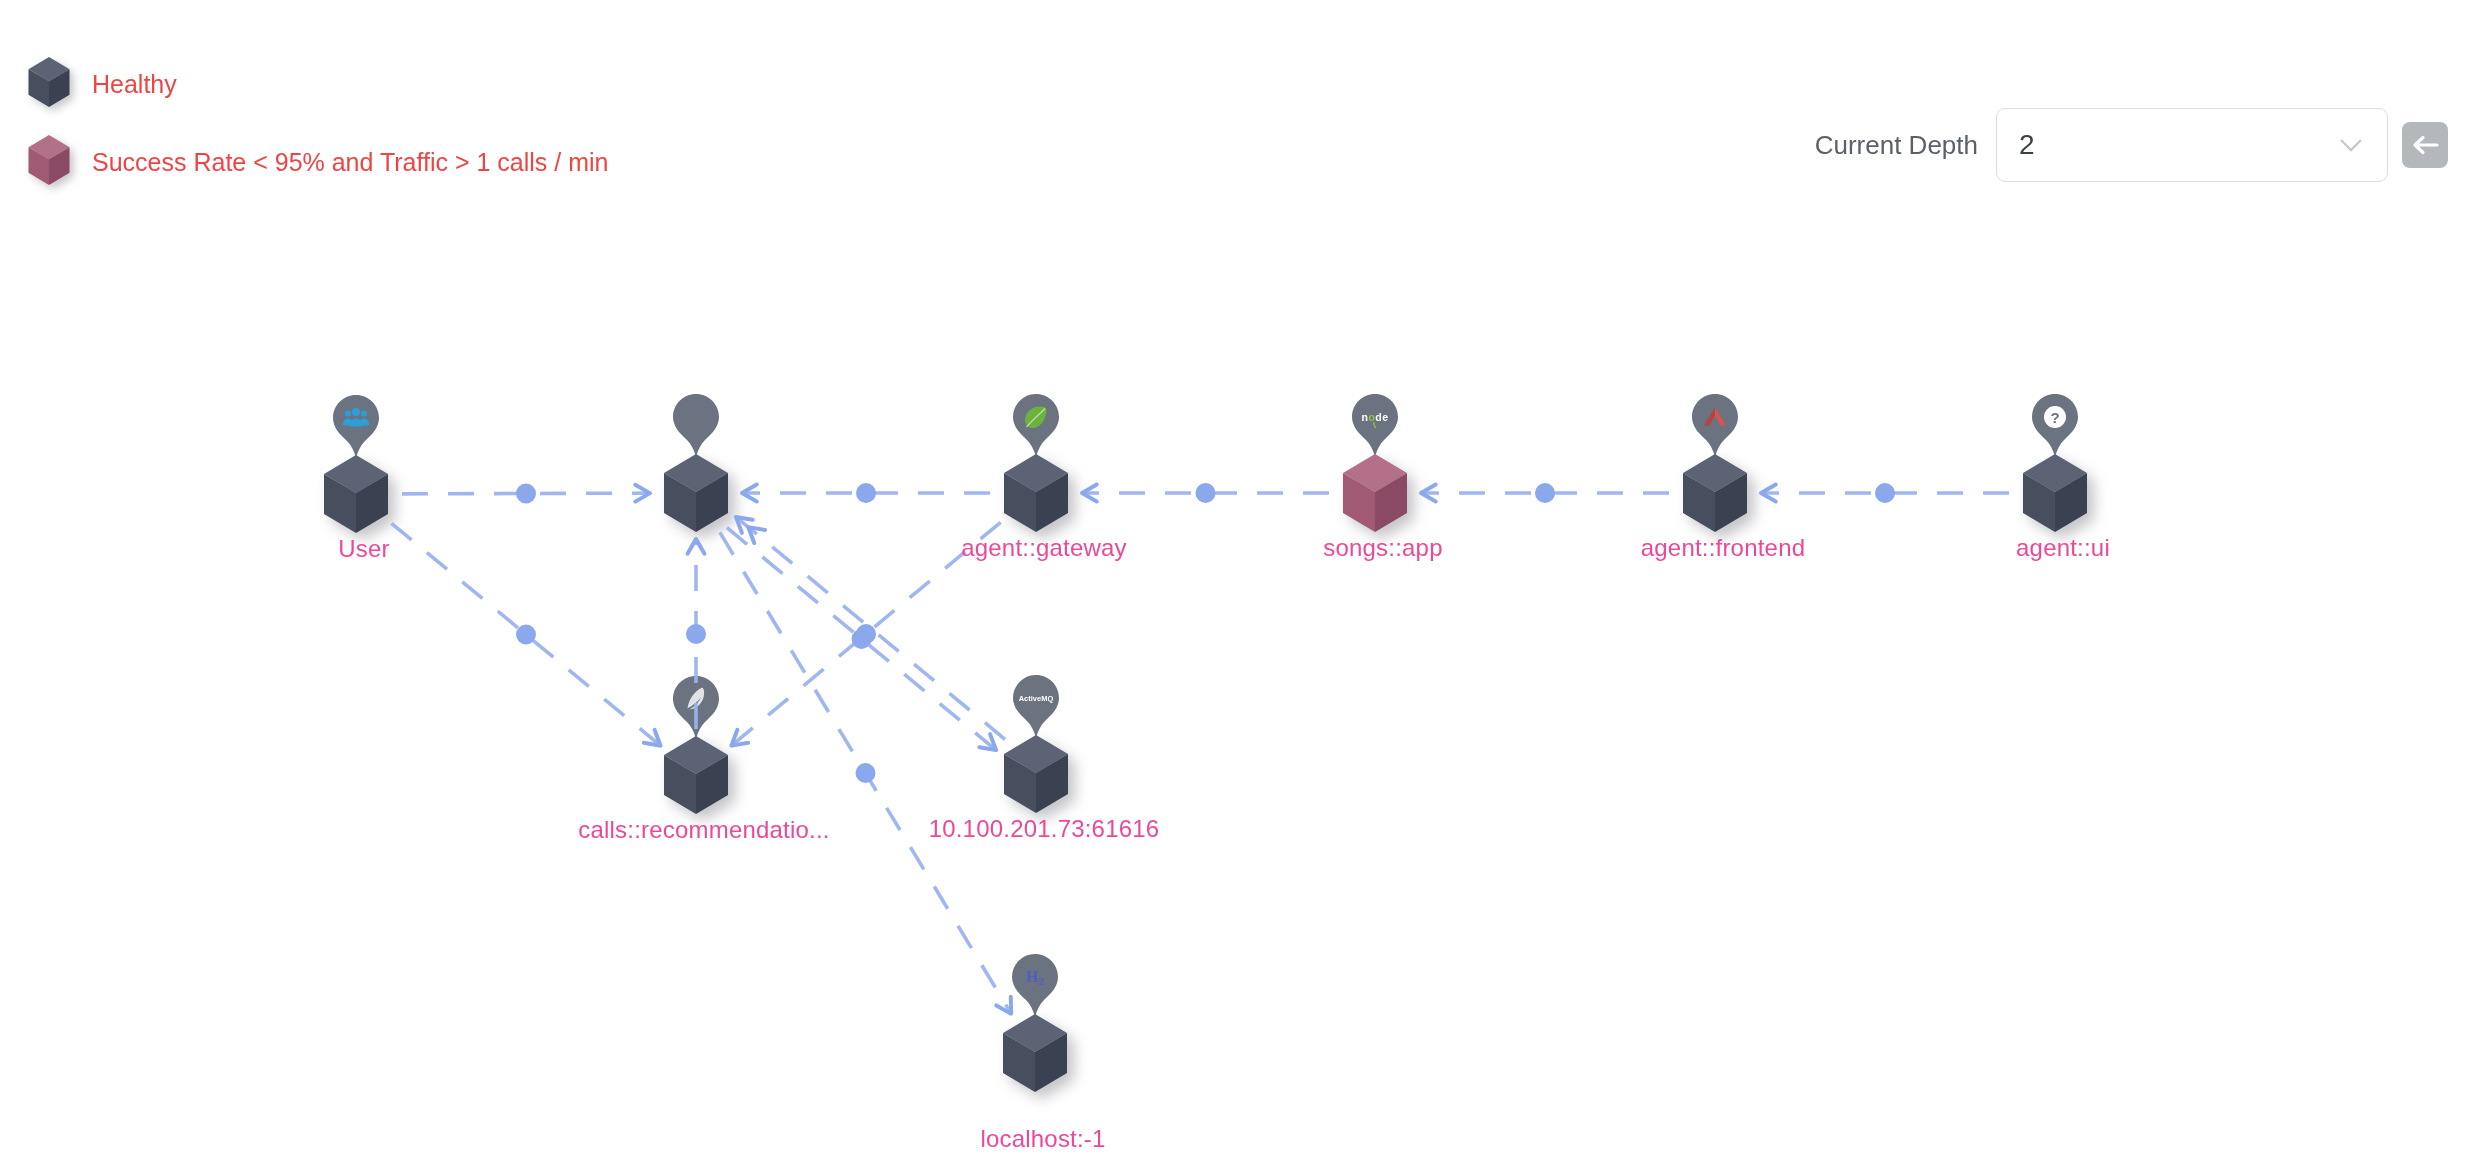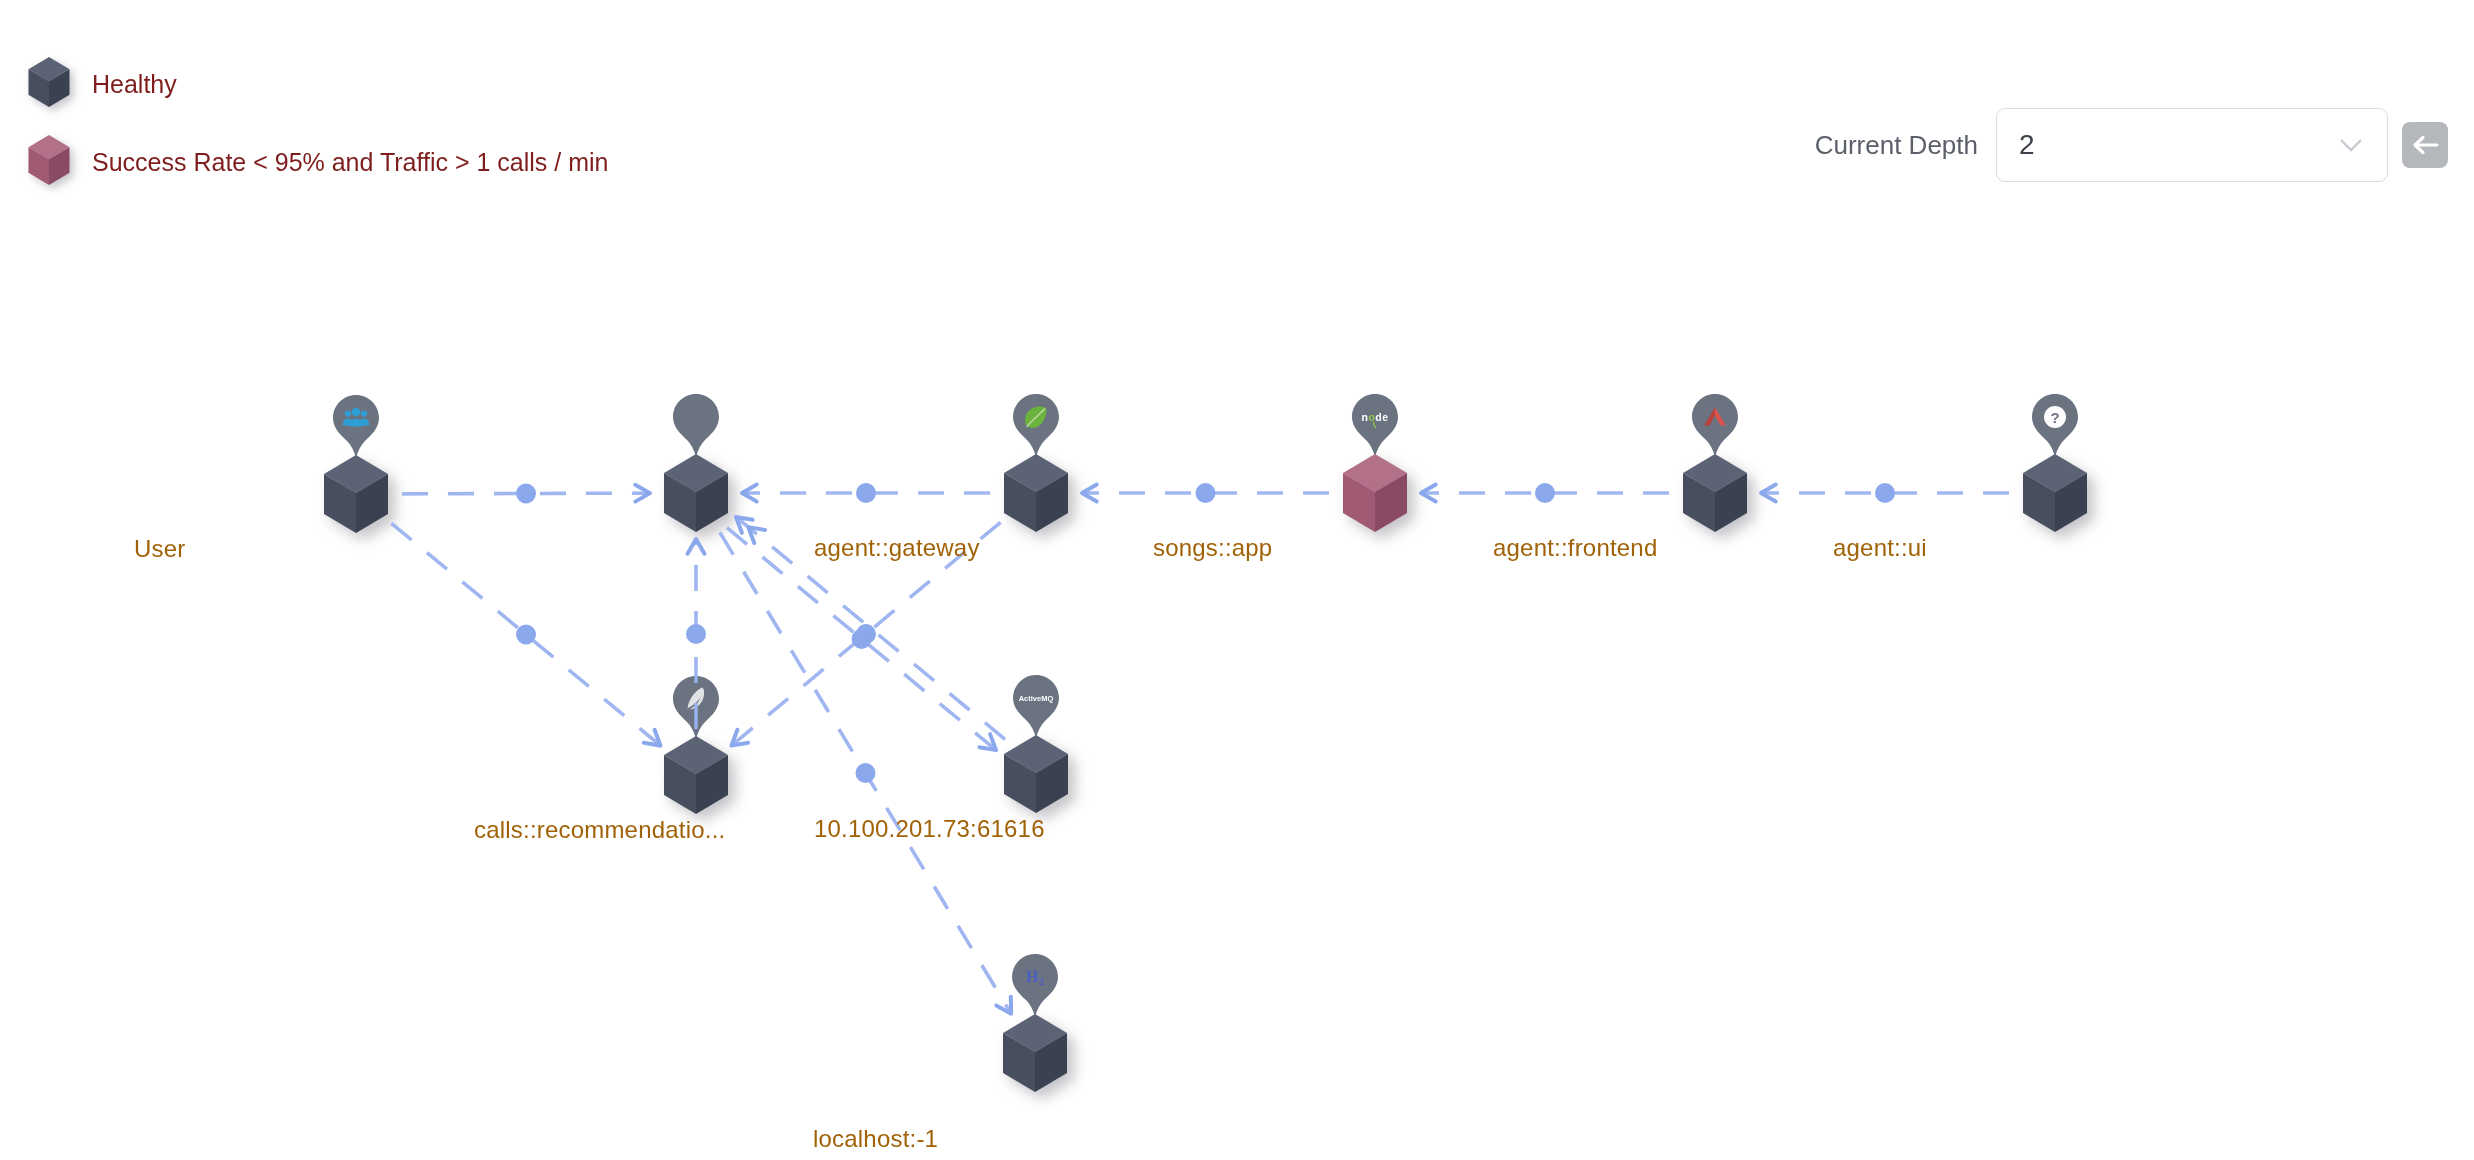--- a/index.html
+++ b/index.html
@@ -8,28 +8,28 @@
   #stage{position:relative;width:2474px;height:1160px;background:#fff;}
 
   
   #nodes-layer{position:absolute;inset:0;z-index:2;}
   #edges-svg{position:absolute;inset:0;z-index:3;pointer-events:none;}
   #labels-layer{position:absolute;inset:0;z-index:4;pointer-events:none;}
 
   .pin-wrap{position:absolute;width:50px;height:66px;}
   .cube-wrap{position:absolute;width:66px;height:78px;}
   .cube-svg{filter:drop-shadow(7px 7px 7px rgba(70,70,85,.32));}
-  .node-label{position:absolute;width:460px;text-align:left;font-size:24px;color:#a16207;
+  .node-label{position:absolute;width:460px;text-align:center;font-size:24px;color:#ec4899;
     white-space:nowrap;letter-spacing:.2px;}
 
   
   #legend{position:absolute;left:28px;top:58px;z-index:10;}
   .legend-row{display:flex;align-items:center;height:52px;margin-bottom:26px;}
   .legend-cube{width:42px;height:50px;margin-right:22px;filter:drop-shadow(4px 4px 4px rgba(70,70,85,.3));}
-  .legend-label{font-size:25px;color:#7f1d1d;}
+  .legend-label{font-size:25px;color:#ef4444;}
 
   
   #depth-control{position:absolute;top:108px;right:26px;z-index:10;display:flex;align-items:center;}
   #depth-label{font-size:26px;color:#5b6069;margin-right:18px;}
   #depth-select{width:392px;height:74px;border:1.5px solid #dadde2;border-radius:9px;background:#fff;
     display:flex;align-items:center;justify-content:space-between;padding:0 24px 0 22px;box-sizing:border-box;cursor:pointer;}
   #depth-value{font-size:28px;color:#3c4149;}
   #back-button{width:46px;height:46px;border-radius:8px;border:none;background:#b4b7bb;margin-left:14px;
     display:flex;align-items:center;justify-content:center;cursor:pointer;}
 </style>

